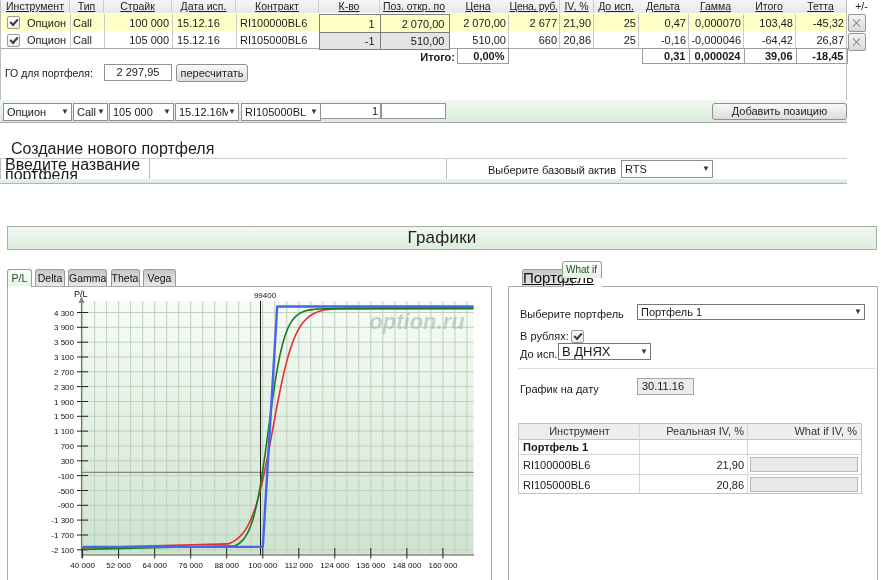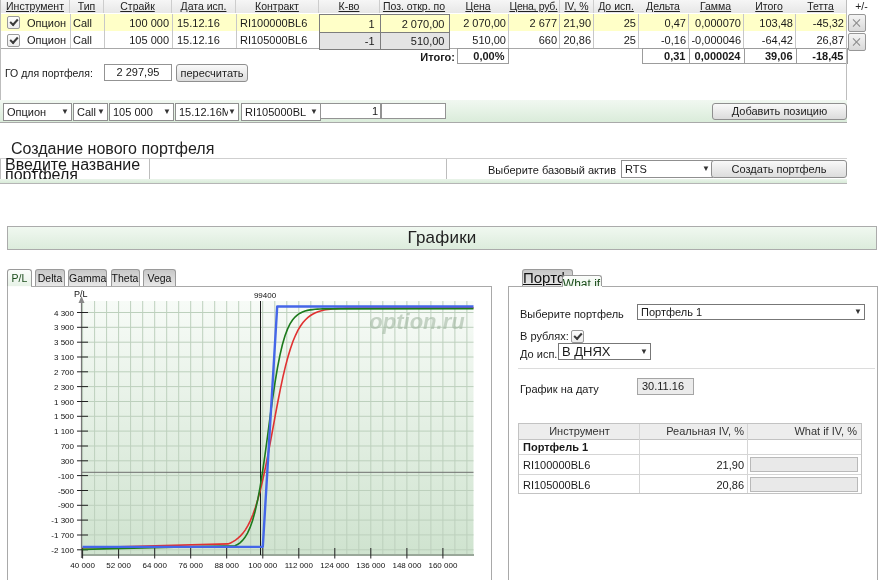--- a/index.html
+++ b/index.html
@@ -148,21 +148,20 @@
 <div class="inp" style="left:320px;top:103px;width:57px;height:14px;line-height:14px;text-align:right;padding-right:2px;">1</div>
 <div class="inp" style="left:381px;top:103px;width:63px;height:14px;"></div>
 <div class="btn" style="left:712px;top:103px;width:133px;height:15px;line-height:15px;">Добавить позицию</div>
 
 <div class="abs" style="left:11px;top:140px;font-size:16px;color:#222;">Создание нового портфеля</div>
 <div class="abs" style="left:0px;top:158px;width:847px;height:20px;border-top:1px solid #cfcfcf;border-bottom:1px solid #cfcfcf;">
  <div class="abs" style="left:0;top:0;width:150px;height:20px;border-left:1px solid #bdbdbd;border-right:1px solid #bdbdbd;font-size:16px;line-height:10px;padding-top:1px;padding-left:4px;box-sizing:border-box;">Введите название<br>портфеля</div>
  <div class="abs" style="left:151px;top:0;width:295px;height:20px;background:#fff;border-right:1px solid #bdbdbd;"></div>
  <div class="cell r" style="left:488px;top:3px;width:128px;">Выберите базовый актив</div>
  <div class="sel" style="left:621px;top:1px;width:87px;height:16px;line-height:16px;padding-left:3px;">RTS<span class="ar">▼</span></div>
- <div class="btn" style="left:711px;top:1px;width:134px;height:16px;line-height:16px;">Создать портфель</div>
 </div>
 <div class="abs" style="left:0px;top:179px;width:847px;height:4px;background:linear-gradient(180deg,#eaf4ea,#d8ebd8);border-bottom:1px solid #b5b5b5;"></div>
 
 <div class="abs" style="left:7px;top:226px;width:868px;height:22px;border:1px solid #ababab;background:linear-gradient(180deg,#f0f8f0,#dcecdc);text-align:center;line-height:22px;font-size:17px;letter-spacing:0.2px;color:#222;">Графики</div>
 
 <div class="tab on" style="left:7px;top:269px;width:23px;">P/L</div>
 <div class="tab" style="left:35px;top:269px;width:28px;">Delta</div>
 <div class="tab" style="left:68px;top:269px;width:37px;">Gamma</div>
 <div class="tab" style="left:110.5px;top:269px;width:27px;">Theta</div>
 <div class="tab" style="left:143px;top:269px;width:31px;">Vega</div>
@@ -215,21 +214,21 @@
       <text x="66" y="10" font-size="9" text-anchor="start" fill="#111">P/L</text>
       <text x="257" y="11" font-size="8" text-anchor="middle" fill="#111">99400</text>
       <line x1="252.5" y1="14" x2="252.5" y2="268" stroke="#1a1a1a" stroke-width="1"></line>
       <text x="409" y="42" font-size="22" font-style="italic" font-weight="bold" text-anchor="middle" fill="#9db49d" opacity="0.55">option.ru</text>
       <path d="M74.5,260.8 L220,256.9 L222.5,255.9 L225.0,254.6 L227.5,253.1 L230.0,251.2 L232.5,248.9 L235.0,246.1 L237.5,242.6 L240.0,238.4 L242.5,233.3 L245.0,227.3 L247.5,220.2 L250.0,211.9 L252.5,202.5 L255.0,191.9 L257.5,180.2 L260.0,167.6 L262.5,154.4 L265.0,140.8 L267.5,127.2 L270.0,114.0 L272.5,101.4 L275.0,89.7 L277.5,79.1 L280.0,69.7 L282.5,61.4 L285.0,54.3 L287.5,48.3 L290.0,43.2 L292.5,39.0 L295.0,35.5 L297.5,32.7 L300.0,30.4 L302.5,28.5 L305.0,27.0 L307.5,25.7 L310.0,24.7 L312.5,24.0 L315.0,23.3 L317.5,22.8 L320.0,22.4 L322.5,22.1 L325.0,21.8 L327.5,21.6 L330.0,21.4 L332.5,21.3 L335.0,21.2 L337.5,21.1 L340.0,21.1 L352,21.1 L465.5,20.8" stroke="#e03131" stroke-width="1.6" fill="none"></path>
       <path d="M74.5,262.4 L227,258.8 L229.5,257.5 L232.0,255.8 L234.5,253.4 L237.0,250.3 L239.5,246.1 L242.0,240.7 L244.5,233.7 L247.0,224.8 L249.5,213.8 L252.0,200.6 L254.5,185.1 L257.0,167.9 L259.5,149.5 L262.0,130.7 L264.5,112.5 L267.0,95.6 L269.5,80.6 L272.0,67.8 L274.5,57.2 L277.0,48.8 L279.5,42.1 L282.0,36.9 L284.5,33.0 L287.0,30.1 L289.5,27.9 L292.0,26.2 L294.5,25.0 L297.0,24.1 L299.5,23.4 L302.0,22.9 L304.5,22.6 L307.0,22.3 L309.5,22.1 L312.0,22.0 L314.5,21.9 L317.0,21.8 L327,21.9 L465.5,21.6" stroke="#1c7a1c" stroke-width="1.6" fill="none"></path>
       <path d="M74.5,259.9 L254.8,259.9 L269.2,19.5 L465.5,19.5" stroke="#4466e8" stroke-width="2.4" fill="none" stroke-linejoin="round"></path>
     </svg>
 
 <div class="tab" style="left:522px;top:269px;width:49px;font-size:15px;text-align:right;"><span style="text-decoration:underline;">Портфель</span></div>
-<div class="tab on" style="left:561.5px;top:275px;width:38px;font-size:12px;">What if</div>
+<div class="tab on" style="left:561.5px;top:261px;width:38px;font-size:10px;">What if</div>
 <div class="abs" style="left:508px;top:286px;width:368px;height:296px;border:1px solid #a9a9a9;border-bottom:none;background:#fff;"></div>
 <div class="abs" style="left:562.5px;top:286px;width:39px;height:1px;background:#fbfdfb;"></div>
 <div class="cell" style="left:520px;top:306px;width:110px;">Выберите портфель</div>
 <div class="sel" style="left:637px;top:304px;width:223px;height:14px;line-height:14px;padding-left:3px;border-color:#777;">Портфель 1<span class="ar">▼</span></div>
 <div class="cell" style="left:520px;top:328px;width:60px;">В рублях:</div>
 <div class="cb" style="left:571px;top:330px;">
       <div class="tick"></div>
     </div>
 <div class="cell" style="left:520px;top:346px;width:46px;">До исп.:</div>
 <div class="sel" style="left:558px;top:343px;width:88px;height:15px;line-height:15px;padding-left:3px;border-color:#777;font-size:13px;">В ДНЯХ<span class="ar">▼</span></div>

